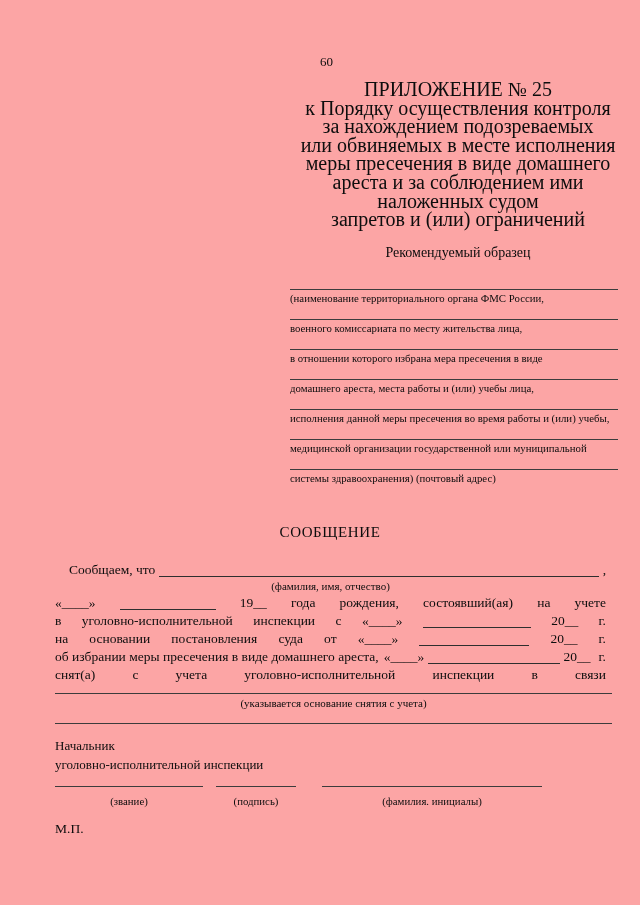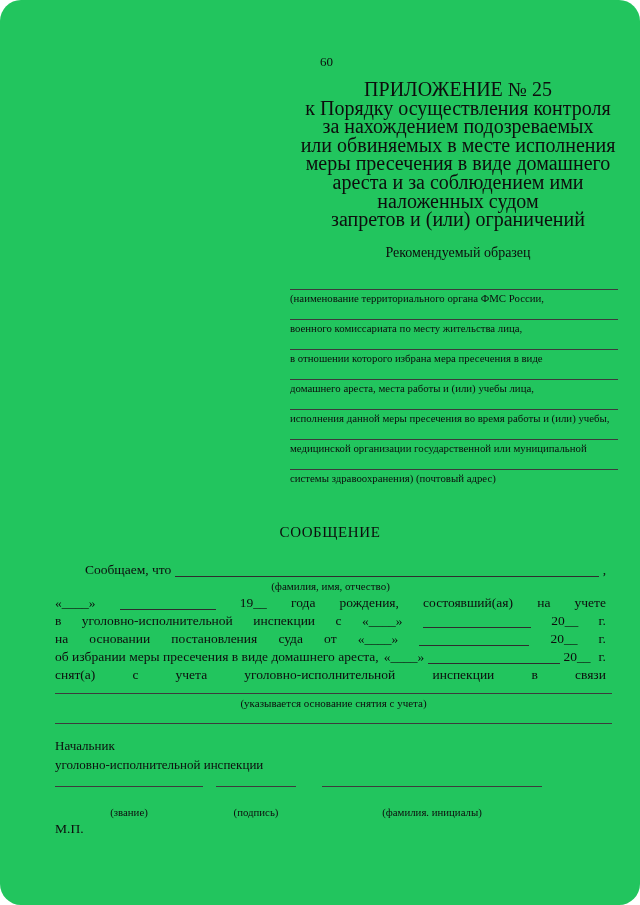--- a/index.html
+++ b/index.html
@@ -1,50 +1,49 @@
 <!DOCTYPE html>
 <html><head>
 <meta charset="utf-8">
 <style>
   html,body{margin:0;padding:0;background:#fff;}
   .page{
-    position:relative;width:640px;height:905px;background:#22c55e;
+    position:relative;width:640px;height:905px;background:#fca5a5;
     font-family:"Liberation Serif","DejaVu Serif",serif;color:#0d0d0d;
     overflow:hidden;
-    border-radius:21px;
   }
   .abs{position:absolute;}
   
   .pagenum{left:320px;top:54px;font-size:13px;}
   
   .hdr{left:294px;top:80px;width:328px;text-align:center;font-size:20px;line-height:18.6px;}
   .hdr .t{display:block;}
   .rec{left:294px;top:245px;width:328px;text-align:center;font-size:14px;}
   
   .addr{left:290px;top:289px;width:328px;}
   .addr-row{height:27px;border-top:1.4px solid #3c3c3c;display:flex;align-items:flex-start;padding-top:2px;font-size:10.8px;}
   .addr-row .cap{white-space:nowrap;}
   
   .msg-title{left:55px;top:524px;width:550px;text-align:center;font-size:15px;letter-spacing:.6px;}
   .body{left:55px;top:561px;width:551px;font-size:13.5px;}
   .row{display:flex;height:18px;line-height:18px;}
   .row.just{justify-content:space-between;}
   .w{white-space:nowrap;flex:none;}
   .bl{border-bottom:1.4px solid #2e2e2e;margin-bottom:2px;align-self:stretch;flex:none;}
   .bl.grow{flex:1 1 auto;margin-left:4px;margin-right:4px;}
-  .indent{margin-left:30px;}
+  .indent{margin-left:14px;}
   .capline{height:15px;line-height:14px;text-align:center;font-size:11px;}
   
   .sep1{left:55px;top:693px;width:557px;border-top:1.4px solid #3c3c3c;}
   .sep-cap{left:55px;top:697px;width:557px;text-align:center;font-size:11px;}
   .sep2{left:55px;top:723px;width:557px;border-top:1.4px solid #3c3c3c;}
   
   .chief{left:55px;top:737px;font-size:13px;line-height:18.5px;}
   .sigrow{left:55px;top:786px;width:557px;display:flex;font-size:10.8px;}
-  .sig{border-top:1.4px solid #3c3c3c;text-align:center;padding-top:19px;}
+  .sig{border-top:1.4px solid #3c3c3c;text-align:center;padding-top:8px;}
   .sig.s1{width:148px;}
   .gap1{width:13px;}
   .sig.s2{width:80px;}
   .gap2{width:26px;}
   .sig.s3{width:220px;}
   .mp{left:55px;top:821px;font-size:13.5px;}
 </style>
 </head>
 <body>
 

